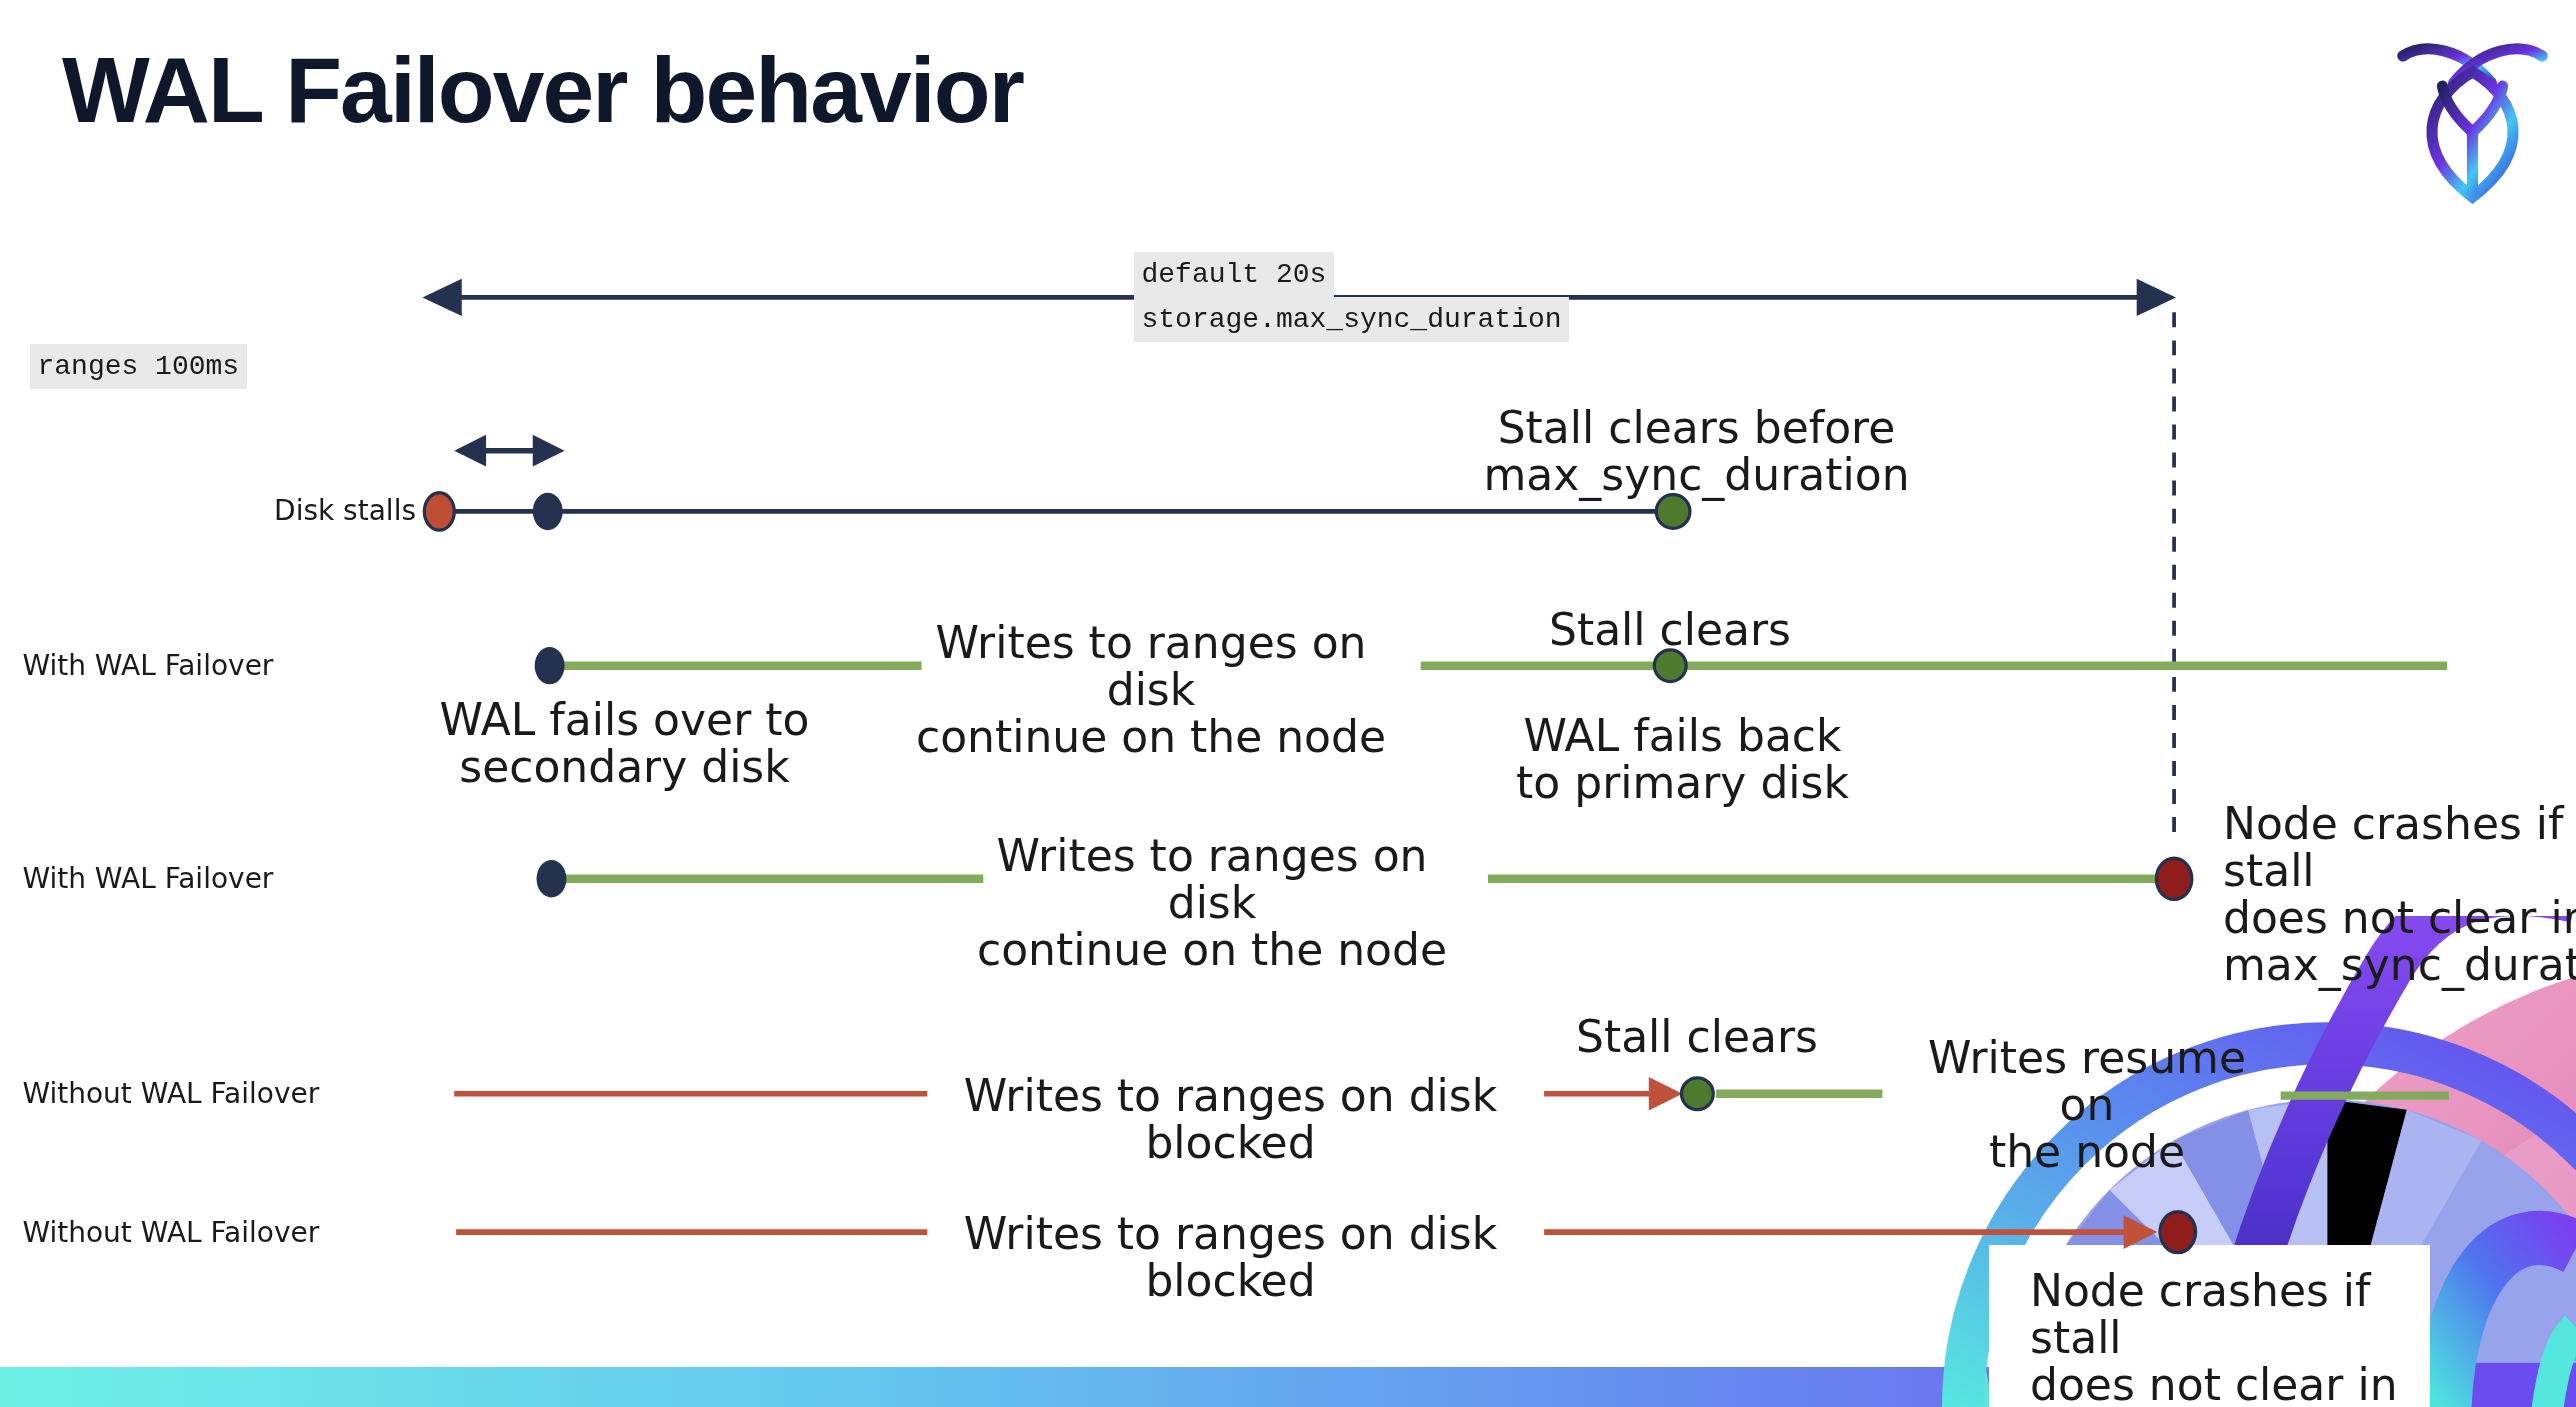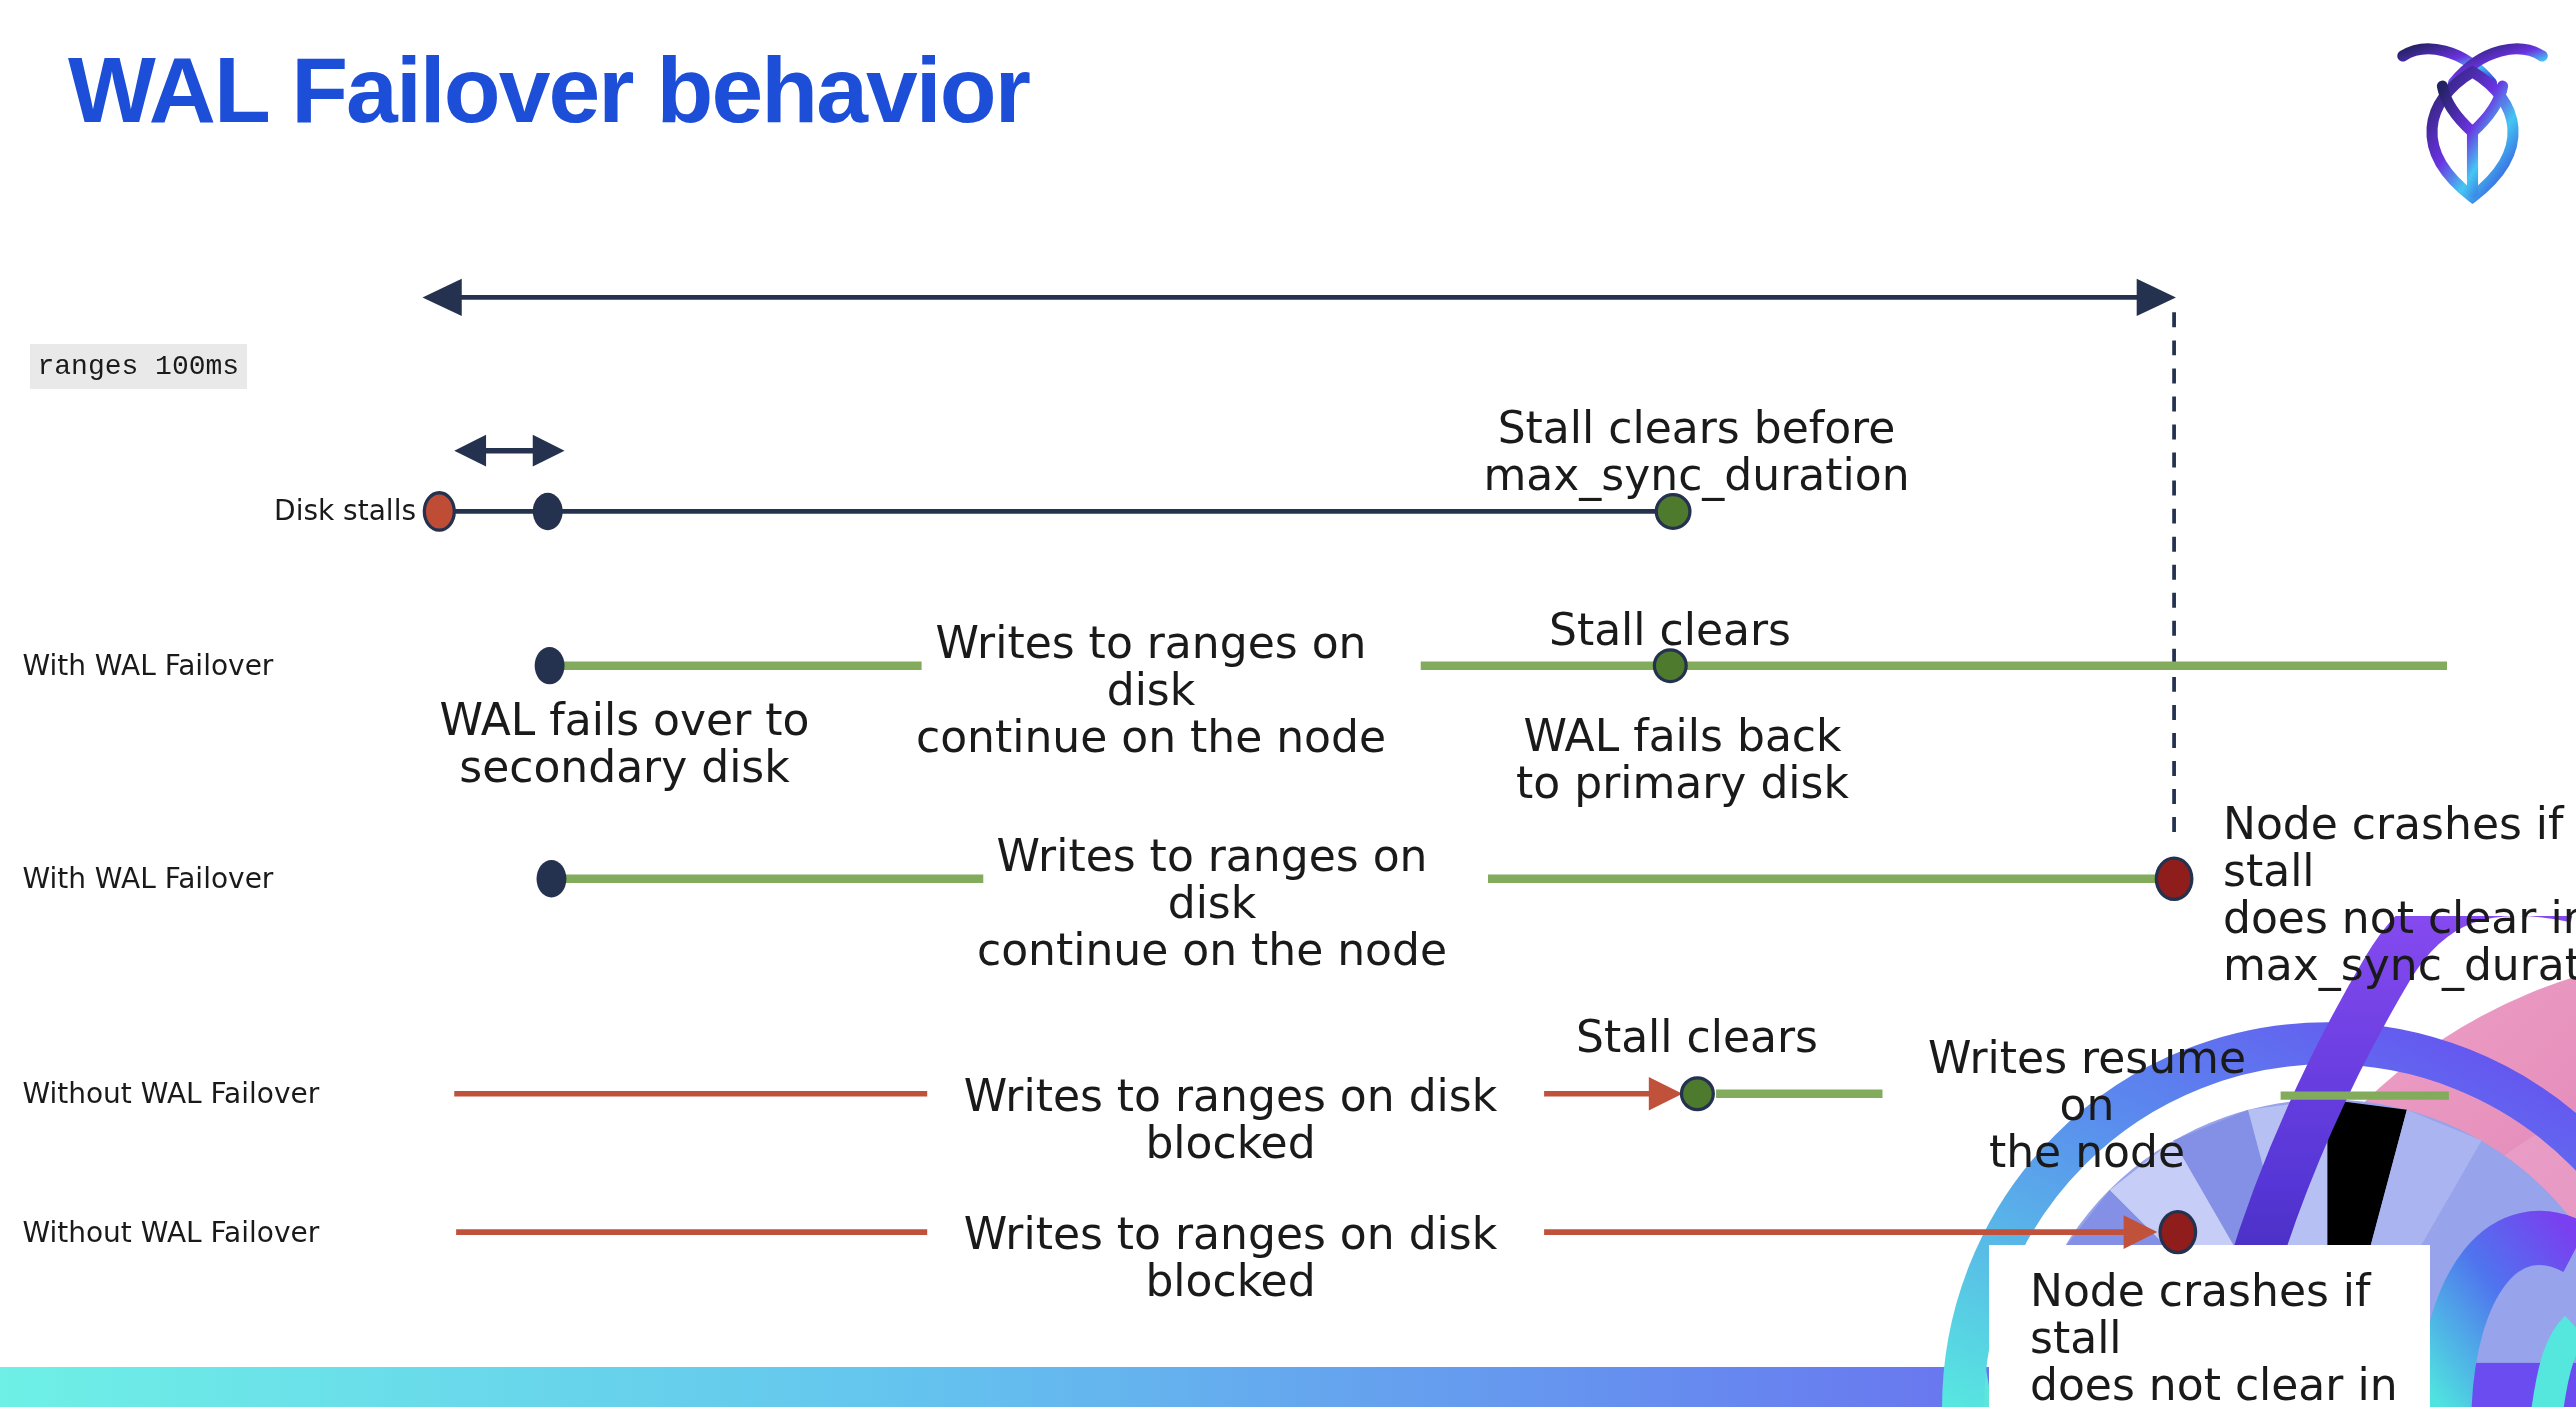--- a/index.html
+++ b/index.html
@@ -1,20 +1,20 @@
 <!DOCTYPE html>
 <html style="--navy: #24324f; --red-dot: #bf4c35; --dark-red-dot: #8e1d1c; --green-dot: #4e7a2e; --green-line: #82ab5c; --red-line: #c0523c; --badge-bg: #e9e9e9; --text: #1a1a1a;font-size:15px"><head>
 <meta charset="utf-8">
 <style>
   html,body{margin:0;padding:0;background:#ffffff;}
   #slide{position:relative;width:2576px;height:1408px;background:#ffffff;overflow:hidden;
          font-family:"DejaVu Sans","Liberation Sans",sans-serif;color:var(--text,#1a1a1a);}
   .abs{position:absolute;}
-  #title{left:68px;top:37px;font-family:"Liberation Sans",sans-serif;font-weight:bold;
-         font-size:93px;letter-spacing:-1.9px;color:#1d4ed8;}
+  #title{left:62px;top:37px;font-family:"Liberation Sans",sans-serif;font-weight:bold;
+         font-size:93px;letter-spacing:-1.9px;color:#0f172a;}
   .badge{font-family:"Liberation Mono","DejaVu Sans Mono",monospace;font-size:28px;line-height:45px;}
   .badge div{background:var(--badge-bg,#e9e9e9);display:table;padding:0 7.5px;white-space:pre;}
   #badge-max-sync{left:1134px;top:252px;}
   #badge-unhealthy{left:30px;top:344px;}
   .rowlabel{font-size:28px;line-height:47px;white-space:pre;}
   .note{font-size:44px;line-height:47px;white-space:pre-line;}
   .center{text-align:center;}
   svg{display:block;}
   .navy-ln{stroke:var(--navy,#24324f);}
   .green-ln{stroke:var(--green-line,#82ab5c);stroke-width:9;}
@@ -138,20 +138,24 @@
       </linearGradient>
     </defs>
     <g fill="none" stroke="url(#logoGrad)" stroke-width="7" stroke-linecap="round">
       <path d="M62,29 C44,7 20,3 6,12"></path>
       <path d="M38,29 C56,7 80,3 94,12"></path>
       <path d="M50,22 C80,40 88,72 50,101 C12,72 20,40 50,22 Z"></path>
       <path d="M50,98 L50,60 M50,60 C40,51 33,42 31,31 M50,60 C60,51 67,42 69,31"></path>
     </g>
   </svg>
 
+  <div id="badge-max-sync" class="abs badge">
+    <div>default 20s</div>
+    <div>storage.max_sync_duration</div>
+  </div>
   <div id="badge-unhealthy" class="abs badge">
     <div>ranges 100ms</div>
   </div>
 
   <div class="abs rowlabel" style="left:136px;top:487px;width:280px;text-align:right;">Disk stalls</div>
   <div class="abs rowlabel" style="left:22.4px;top:642px;">With WAL Failover</div>
   <div class="abs rowlabel" style="left:22.4px;top:855px;">With WAL Failover</div>
   <div class="abs rowlabel" style="left:22.4px;top:1070px;">Without WAL Failover</div>
   <div class="abs rowlabel" style="left:22.4px;top:1209px;">Without WAL Failover</div>
 

